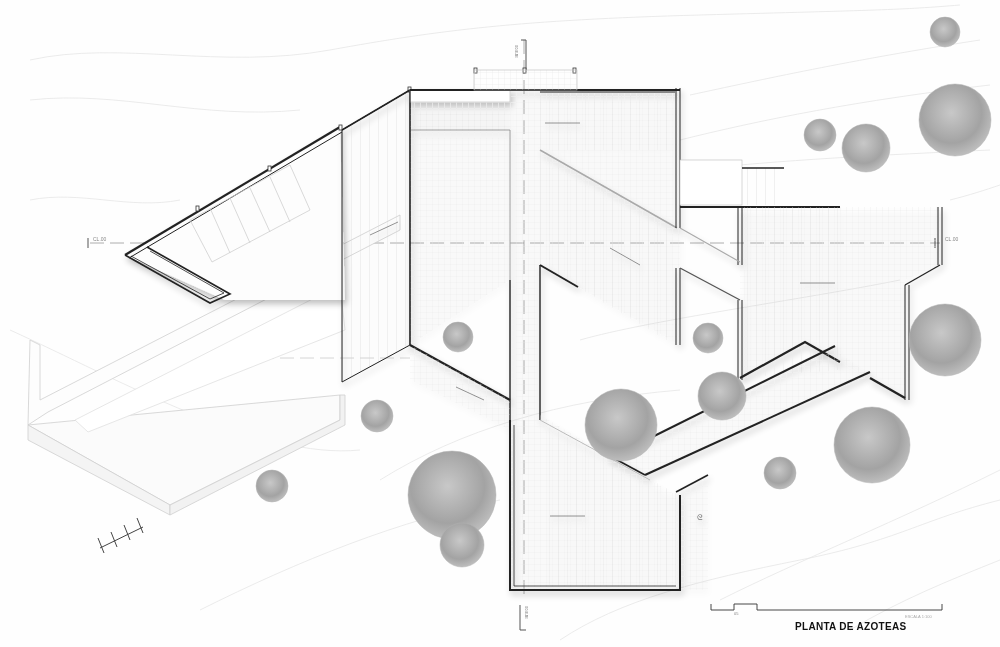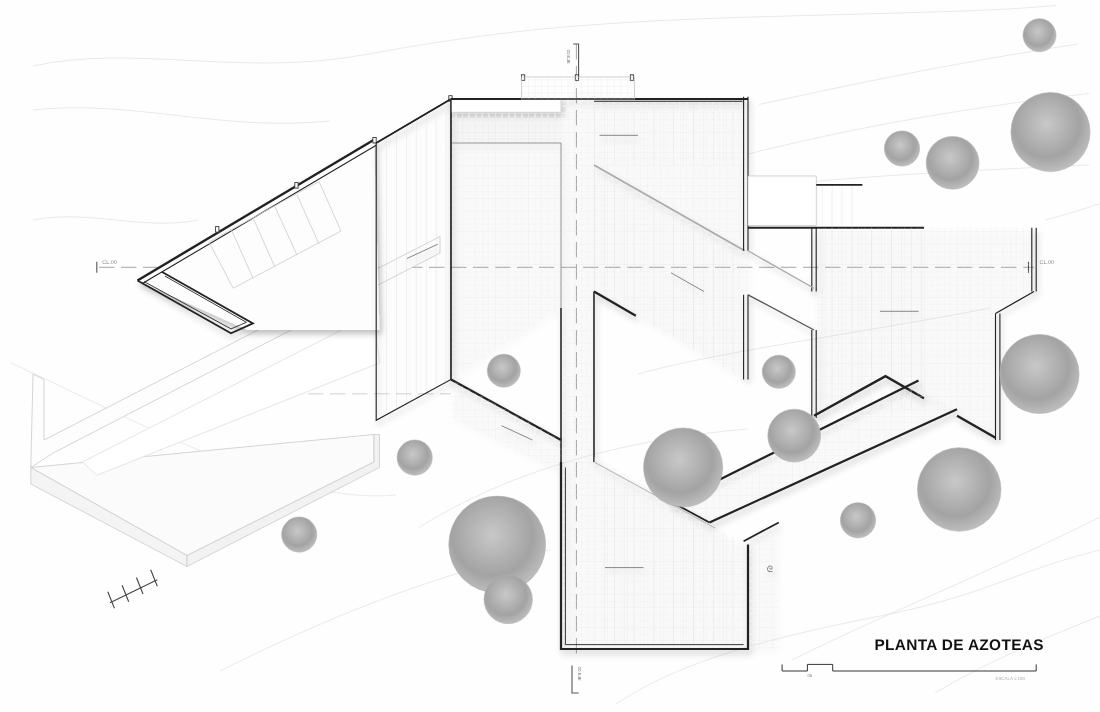--- a/index.html
+++ b/index.html
@@ -1,18 +1,18 @@
 <!DOCTYPE html>
 <html><head>
 <meta charset="utf-8">
 <style>
   html,body{margin:0;padding:0;background:#ffffff;}
   #canvas{position:relative;width:1000px;height:647px;overflow:hidden;background:#fefefe;font-family:"Liberation Sans",sans-serif;}
   svg{position:absolute;left:0;top:0;}
-  .title{position:absolute;left:795px;top:578px;font-size:14px;font-weight:bold;color:#111;letter-spacing:0.3px;font-family:"Liberation Sans",sans-serif;}
+  .title{position:absolute;left:795px;top:621px;font-size:10px;font-weight:bold;color:#111;letter-spacing:0.3px;font-family:"Liberation Sans",sans-serif;}
   .scale{position:absolute;left:905px;top:614px;font-size:4px;color:#aaa;font-family:"Liberation Sans",sans-serif;}
   .lvl{position:absolute;font-size:5px;color:#888;font-family:"Liberation Sans",sans-serif;}
   .axis{position:absolute;font-size:4px;color:#777;font-family:"Liberation Sans",sans-serif;transform:rotate(90deg);transform-origin:left top;}
 </style>
 </head>
 <body>
 
 <div id="canvas">
 <svg width="1000" height="647" viewBox="0 0 1000 647">
   <defs>

